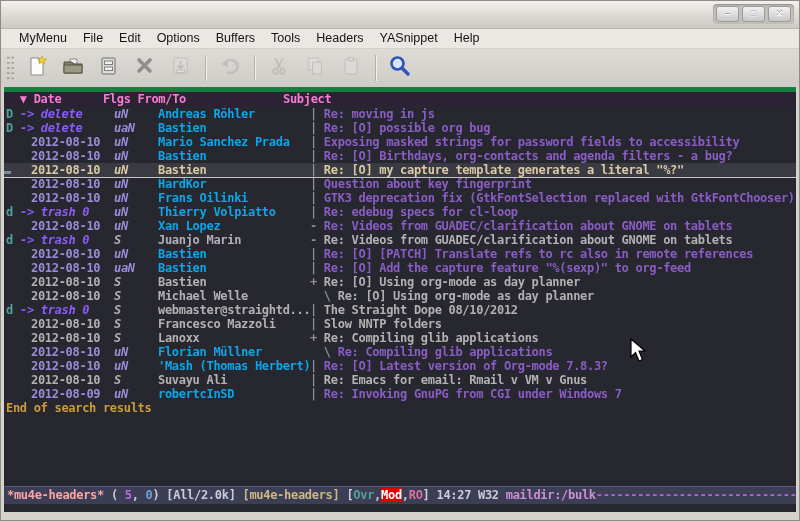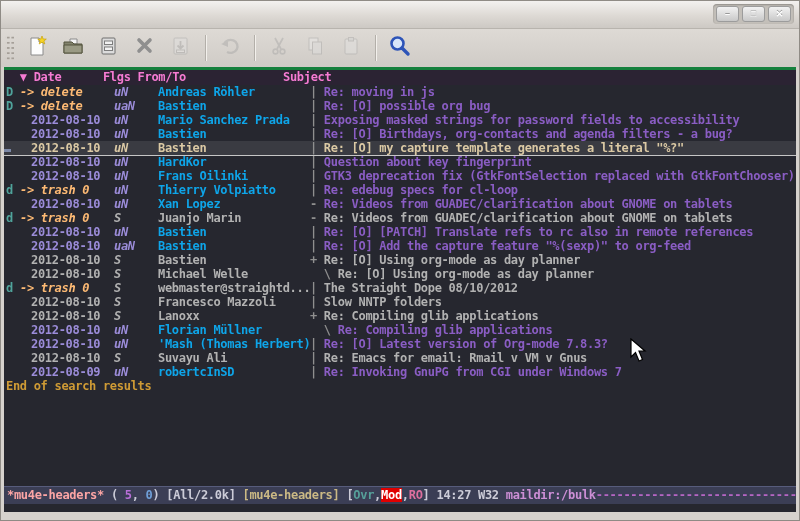--- a/index.html
+++ b/index.html
@@ -47,21 +47,21 @@
     width:9px; height:28px; margin:0 5px 0 2px;
     background-image:radial-gradient(circle, #a59f98 1.1px, transparent 1.3px);
     background-size:4.5px 5.2px; background-position:1px 1px;
   }
   .tbtn { width:36px; height:32px; display:flex; align-items:center; justify-content:center; border-radius:3px; }
   .tbtn.disabled svg { opacity:.38; }
   .tsep { width:1px; height:26px; background:#b3afa9; box-shadow:1px 0 0 #f3f0ec; margin:0 6px; }
 
   
   .content {
-    flex:1 1 auto; margin:0 3px; background:#26272f; border-top:3px solid #15803d;
+    flex:1 1 auto; margin:0 3px; background:#26272f; border-top:5px solid #15803d;
     display:flex; flex-direction:column; overflow:hidden;
     font-family:"DejaVu Sans Mono", monospace; font-size:12px; font-weight:bold;
     letter-spacing:-0.3px; white-space:pre;
   }
   .headerline {
     height:15px; flex:0 0 15px; line-height:15px; background:#2b2333;
     color:#f67bd3; padding-left:2px; overflow:hidden;
   }
   .rows { flex:0 0 auto; }
   .r { display:flex; height:14px; line-height:14px; position:relative; overflow:hidden; }
@@ -69,21 +69,21 @@
   .cd { width:96px; flex:0 0 96px; padding-left:13px; }
   .cf { width:44px; flex:0 0 44px;font-style:italic; }
   .co { width:152px; flex:0 0 152px; overflow:hidden; }
   .cs { flex:1 1 auto; overflow:hidden; }
   .px { color:#8f8f8f; }
 
   .r.unread .cd, .r.unread .cf { color:#9b8cd9; }
   .r.unread .co { color:#0ea5e9; }
   .r.unread .subj { color:#8a5dc4; }
   .r.read .cd, .r.read .cf, .r.read .co, .r.read .subj { color:#b2b2b2; }
-  .r.marked .cd { padding-left:2px; font-style:italic; color:#fdba74; }
+  .r.marked .cd { padding-left:2px; font-style:italic; color:#8b5cf6; }
   .r.current { background:#3a3b42; box-shadow:0 1px 0 #c6c6c6; }
   .r.current .cd, .r.current .cf, .r.current .co, .r.current .subj { color:#dbc9a4; }
   .r.current .fringe-dash {
     position:absolute; left:0; bottom:3px; width:7px; height:3px; background:#7c88a6;
   }
 
   .endline { height:14px; flex:0 0 14px; line-height:14px; padding-left:2px;
     color:#cf9b35; }
   .vspacer { flex:1 1 auto; }
 
@@ -114,20 +114,31 @@
 <div class="window">
 
   <div class="titlebar">
     <div class="winbtns">
         <div class="wbtn">–</div>
         <div class="wbtn">□</div>
         <div class="wbtn">✕</div>
       </div>
   </div>
 
+  <div class="menubar">
+      <div class="menu-item">MyMenu</div>
+      <div class="menu-item">File</div>
+      <div class="menu-item">Edit</div>
+      <div class="menu-item">Options</div>
+      <div class="menu-item">Buffers</div>
+      <div class="menu-item">Tools</div>
+      <div class="menu-item">Headers</div>
+      <div class="menu-item">YASnippet</div>
+      <div class="menu-item">Help</div>
+    </div>
 
   <div class="toolbar">
     <div class="handle"></div>
   <div class="tbtn">
         <span><svg width="22" height="22" viewBox="0 0 22 22">
             <path d="M5 3h8l4 4v13H5z" fill="#fdfdfd" stroke="#8a8a8a"></path>
             <path d="M13 3v4h4" fill="#dcdcdc" stroke="#8a8a8a"></path>
             <polygon points="16,1 17.2,4 20.3,4.1 17.9,6 18.8,9 16,7.2 13.2,9 14.1,6 11.7,4.1 14.8,4" fill="#f5d327" stroke="#c9a40c" stroke-width="0.7"></polygon>
           </svg></span>
       </div>

